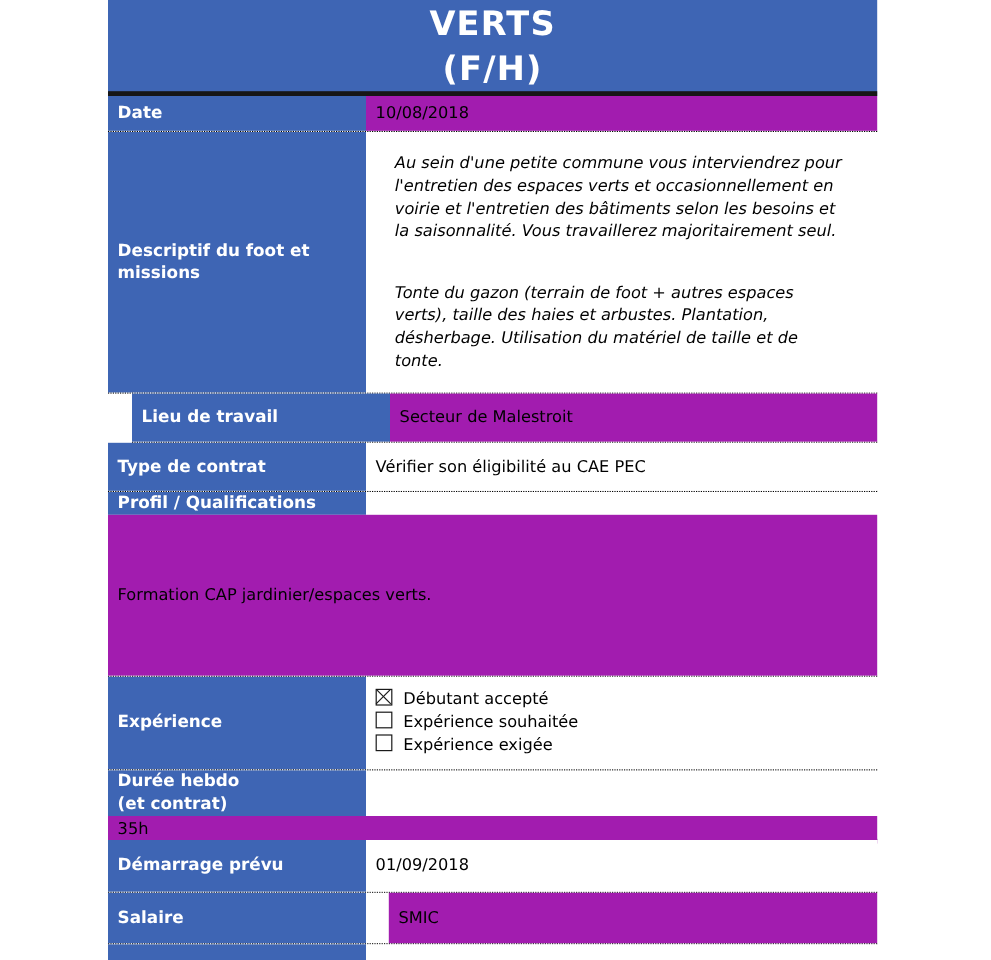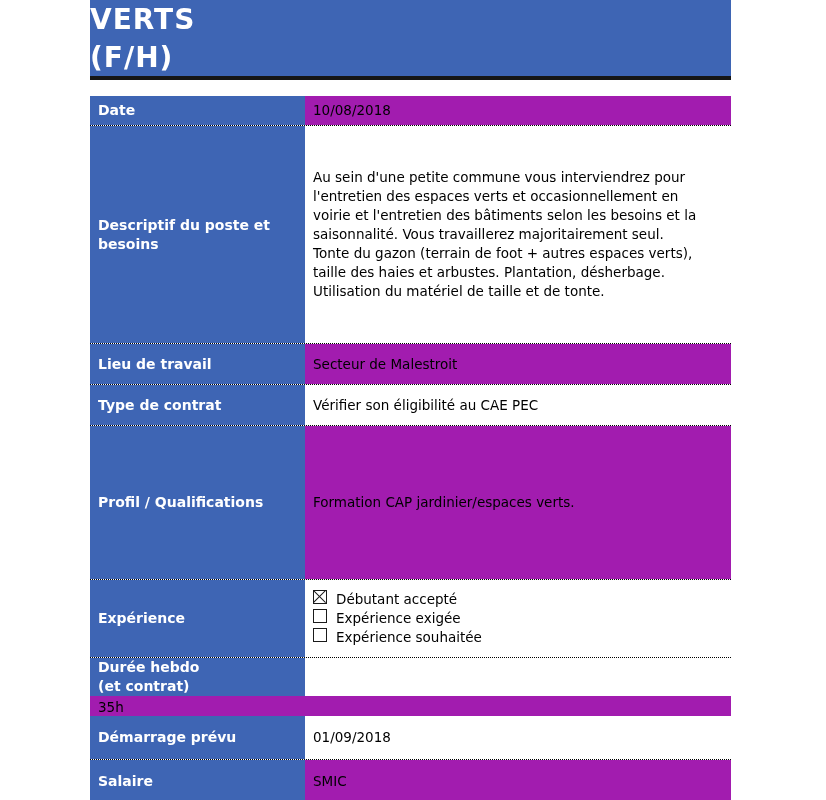--- a/index.html
+++ b/index.html
@@ -23,21 +23,21 @@
   }
   .doc-header {
     box-sizing: border-box;
     height: 80px;
     background: #3e65b4;
     border-bottom: 4px solid #161616;
     color: #ffffff;
     font-weight: bold;
     font-size: 28px;
     line-height: 38px;
-    text-align: left;
+    text-align: center;
     padding-top: 1px;
     letter-spacing: 1px;
   }
   .row {
     display: flex;
     border-bottom: 1px dotted #000000;
   }
   .label-cell {
     box-sizing: border-box;
     width: 215px;
@@ -59,32 +59,32 @@
     color: #000000;
     font-size: 13.5px;
     line-height: 19px;
     padding: 2px 12px 2px 8px;
     display: flex;
     flex-direction: column;
     justify-content: center;
   }
   .row.shaded .value-cell { background: #a21caf; }
 
-  .r-date      { height: 29px; margin-top: 16px; }
+  .r-date      { height: 29px; }
   .r-desc      { height: 217px; }
-  .r-lieu      { height: 40px; }
+  .r-lieu      { height: 40px; margin-left: 20px; }
   .r-type      { height: 40px; }
-  .r-profil    { height: 153px; }
+  .r-profil    { height: 153px; flex-direction: column; }
   .r-exp       { height: 77px; }
   .r-duree     { height: 57px; flex-direction: column; }
   .r-demarrage { height: 43px; }
-  .r-salaire   { height: 42px; }
+  .r-salaire   { height: 42px; gap: 19px; }
   .r-partial   { height: 17px; border-bottom: none; }
 
-  .para { margin: 0; }
+  .para { margin: 16px; font-style: italic; }
 
   .opt {
     display: flex;
     align-items: flex-start;
     height: 19px;
   }
   .cb {
     box-sizing: border-box;
     width: 14px;
     height: 14px;
@@ -117,21 +117,21 @@
       <div>VERTS</div>
       <div>(F/H)</div>
     </div>
 
     <div class="row shaded r-date">
       <div class="label-cell">Date</div>
       <div class="value-cell">10/08/2018</div>
     </div>
 
     <div class="row r-desc">
-      <div class="label-cell">Descriptif du poste et besoins</div>
+      <div class="label-cell">Descriptif du foot et missions</div>
       <div class="value-cell">
         <p class="para">Au sein d'une petite commune vous interviendrez pour l'entretien des espaces verts et occasionnellement en voirie et l'entretien des bâtiments selon les besoins et la saisonnalité. Vous travaillerez majoritairement seul.</p>
         <p class="para">Tonte du gazon (terrain de foot + autres espaces verts), taille des haies et arbustes. Plantation, désherbage. Utilisation du matériel de taille et de tonte.</p>
       </div>
     </div>
 
     <div class="row shaded r-lieu">
       <div class="label-cell">Lieu de travail</div>
       <div class="value-cell">Secteur de Malestroit</div>
     </div>
@@ -148,25 +148,25 @@
 
     <div class="row r-exp">
       <div class="label-cell">Expérience</div>
       <div class="value-cell">
         <div class="opt">
           <span class="cb checked"></span>
           <span>Débutant accepté</span>
         </div>
         <div class="opt">
           <span class="cb"></span>
-          <span>Expérience exigée</span>
+          <span>Expérience souhaitée</span>
         </div>
         <div class="opt">
           <span class="cb"></span>
-          <span>Expérience souhaitée</span>
+          <span>Expérience exigée</span>
         </div>
       </div>
     </div>
 
     <div class="row shaded r-duree">
       <div class="label-cell">
         <div>Durée hebdo</div>
         <div>(et contrat)</div>
       </div>
       <div class="value-cell">35h</div>

